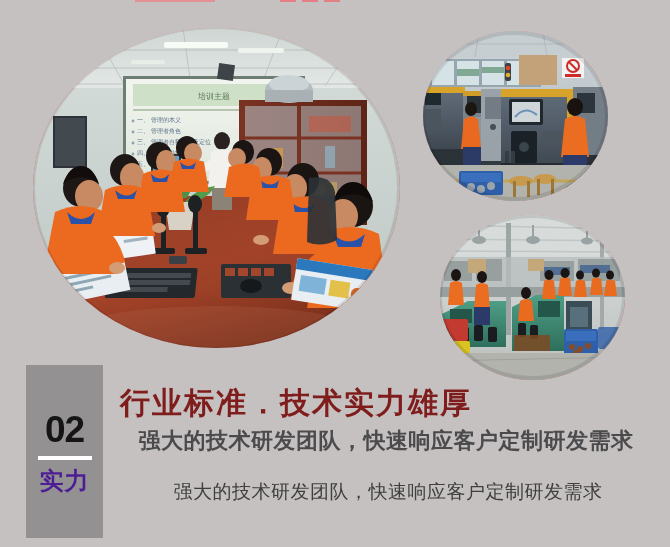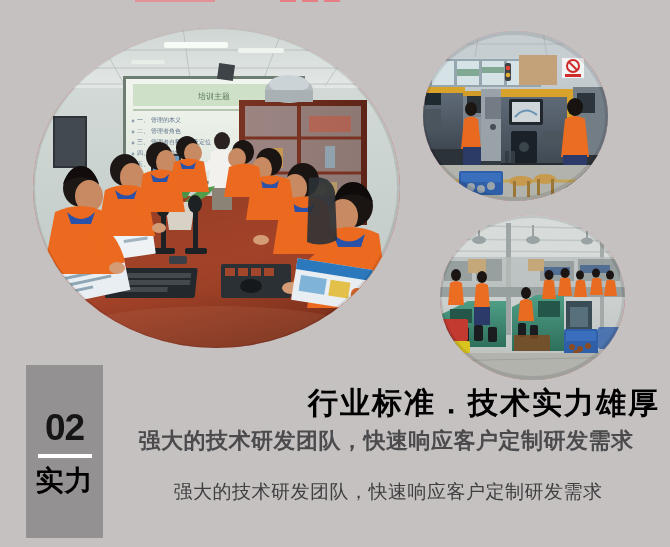--- a/index.html
+++ b/index.html
@@ -67,37 +67,37 @@
     letter-spacing: -1px;
     margin-bottom: 8px;
   }
   .badge-rule {
     width: 54px;
     height: 4px;
     background: #ffffff;
     margin-bottom: 9px;
   }
   .badge-label {
-    font-size: 28px;
+    font-size: 24px;
     font-weight: bold;
-    color: #000000;
+    color: #4c1d95;
     line-height: 1;
     letter-spacing: 1px;
   }
 
   
   .headline {
     position: absolute;
     left: 120px;
     top: 386px;
     width: 540px;
-    text-align: right;
+    text-align: left;
     font-size: 30px;
     font-weight: bold;
-    color: #000000;
+    color: #7f1d1d;
     letter-spacing: 2px;
     line-height: 1.12;
     white-space: nowrap;
   }
   .subhead {
     position: absolute;
     left: 108px;
     top: 428px;
     width: 556px;
     text-align: center;

